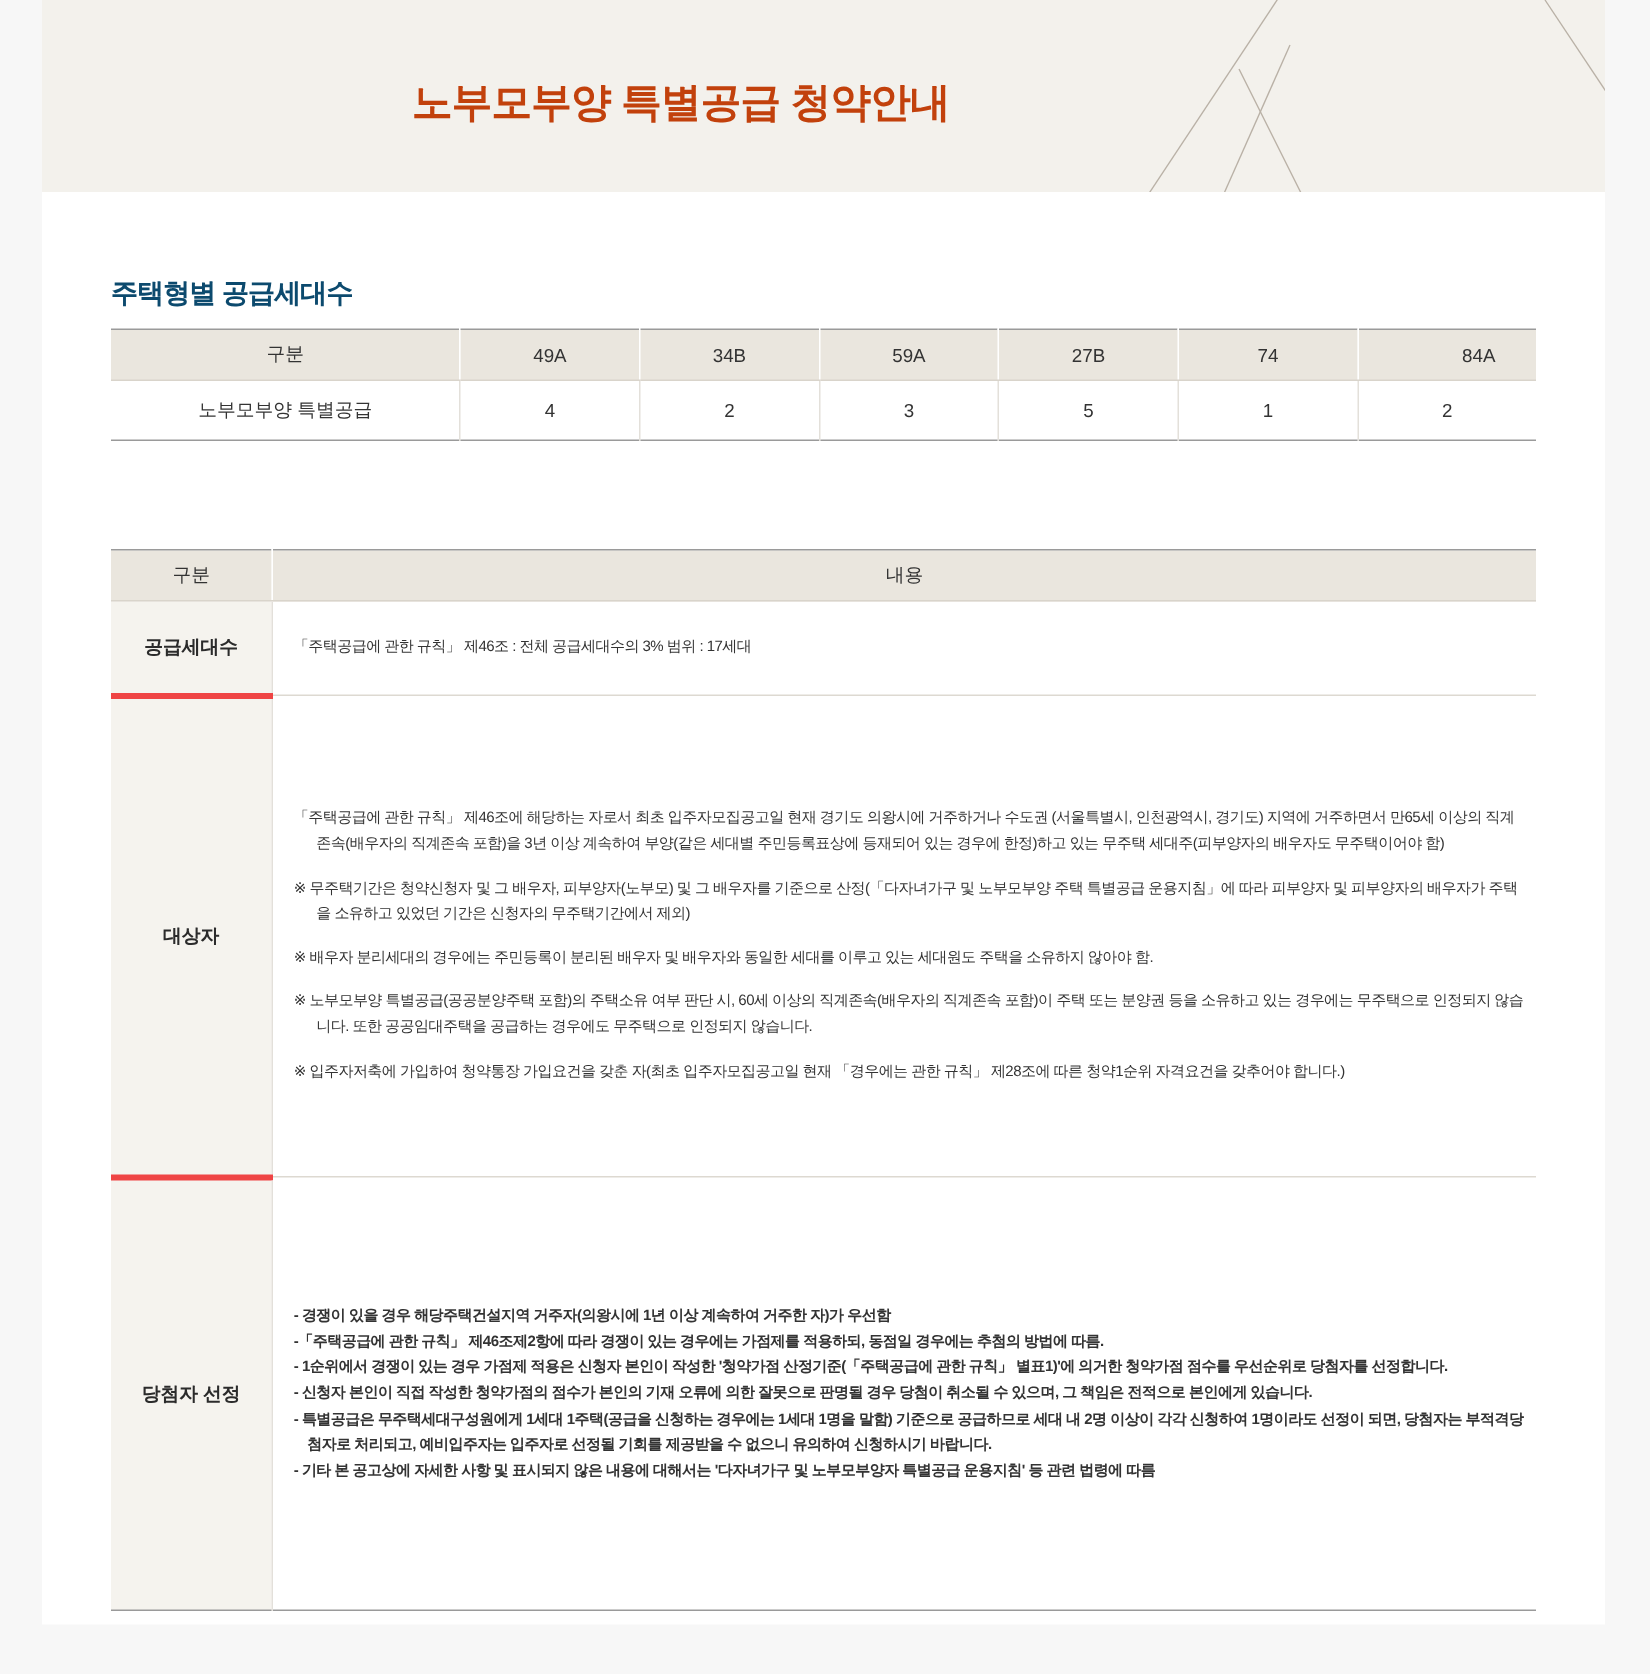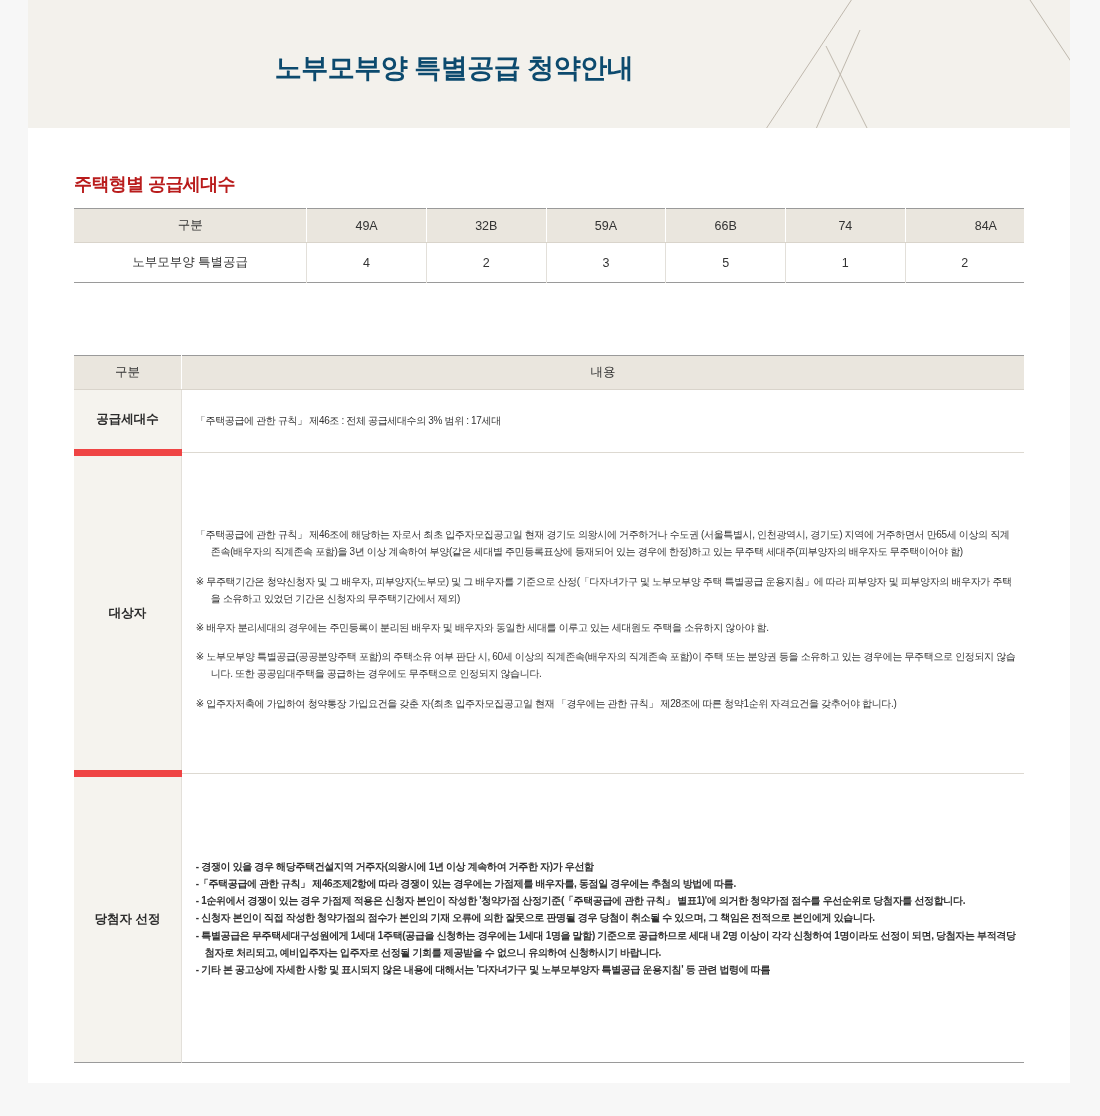--- a/index.html
+++ b/index.html
@@ -34,21 +34,21 @@
   }
   .banner-title {
     position: absolute;
     left: 0;
     right: 0;
     top: 50px;
     text-align: center;
     font-size: 27px;
     font-weight: bold;
     letter-spacing: -0.5px;
-    color: #0c4a6e;
+    color: #c2410c;
     padding-right: 190px;
     box-sizing: border-box;
   }
   .banner-lines {
     position: absolute;
     right: 0;
     top: 0;
     width: 340px;
     height: 128px;
     pointer-events: none;
@@ -58,23 +58,23 @@
   .content {
     padding: 0 46px;
   }
 
   .section {
     padding-top: 44px;
   }
   .section-title {
     font-size: 18px;
     font-weight: bold;
-    color: #b91c1c;
+    color: #0c4a6e;
     letter-spacing: -0.6px;
-    margin: 0 0 12px 0;
+    margin: 11px 0 12px 0;
   }
 
   table {
     width: 100%;
     border-collapse: collapse;
     table-layout: fixed;
   }
 
   
   .tbl-units {
@@ -121,21 +121,21 @@
     border-right: 1px solid #ffffff;
   }
   .tbl-elig td.label {
     background: #f5f3ee;
     text-align: center;
     vertical-align: middle;
     font-size: 12.5px;
     font-weight: bold;
     color: #2b2b2b;
     border-right: 1px solid #e3e0da;
-    border-bottom: 7px solid #ef4444;
+    border-bottom: 4px solid #ef4444;
   }
   .tbl-elig tr:last-child td { border-bottom: none; }
   .tbl-elig td.body {
     vertical-align: middle;
     font-size: 10px;
     line-height: 1.72;
     color: #333;
     padding: 10px 8px 10px 14px;
     border-bottom: 1px solid #ddd9d1;
     letter-spacing: -0.35px;
@@ -187,23 +187,23 @@
           <col style="width:12.6%">
           <col style="width:12.6%">
           <col style="width:12.6%">
           <col style="width:12.6%">
           <col style="width:12.5%">
         </colgroup>
         <thead>
           <tr>
             <th>구분</th>
             <th>49A</th>
-            <th>32B</th>
+            <th>34B</th>
             <th>59A</th>
-            <th>66B</th>
+            <th>27B</th>
             <th>74</th>
             <th>84A</th>
           </tr>
         </thead>
         <tbody>
           <tr>
             <td class="rowhead">노부모부양 특별공급</td>
             <td>4</td>
             <td>2</td>
             <td>3</td>
@@ -250,21 +250,21 @@
                 <p class="hang">※ 입주자저축에 가입하여 청약통장 가입요건을 갖춘 자(최초 입주자모집공고일 현재 「경우에는 관한 규칙」 제28조에 따른 청약1순위 자격요건을 갖추어야 합니다.)</p>
               </div>
             </td>
           </tr>
 
           <tr class="r-select">
             <td class="label">당첨자 선정</td>
             <td class="body">
               <div class="lines">
                 <p class="hang-dash">- 경쟁이 있을 경우 해당주택건설지역 거주자(의왕시에 1년 이상 계속하여 거주한 자)가 우선함</p>
-                <p class="hang-dash">-「주택공급에 관한 규칙」 제46조제2항에 따라 경쟁이 있는 경우에는 가점제를 배우자를, 동점일 경우에는 추첨의 방법에 따름.</p>
+                <p class="hang-dash">-「주택공급에 관한 규칙」 제46조제2항에 따라 경쟁이 있는 경우에는 가점제를 적용하되, 동점일 경우에는 추첨의 방법에 따름.</p>
                 <p class="hang-dash">- 1순위에서 경쟁이 있는 경우 가점제 적용은 신청자 본인이 작성한 '청약가점 산정기준(「주택공급에 관한 규칙」 별표1)'에 의거한 청약가점 점수를 우선순위로 당첨자를 선정합니다.</p>
                 <p class="hang-dash">- 신청자 본인이 직접 작성한 청약가점의 점수가 본인의 기재 오류에 의한 잘못으로 판명될 경우 당첨이 취소될 수 있으며, 그 책임은 전적으로 본인에게 있습니다.</p>
                 <p class="hang-dash">- 특별공급은 무주택세대구성원에게 1세대 1주택(공급을 신청하는 경우에는 1세대 1명을 말함) 기준으로 공급하므로 세대 내 2명 이상이 각각 신청하여 1명이라도 선정이 되면, 당첨자는 부적격당첨자로 처리되고, 예비입주자는 입주자로 선정될 기회를 제공받을 수 없으니 유의하여 신청하시기 바랍니다.</p>
                 <p class="hang-dash">- 기타 본 공고상에 자세한 사항 및 표시되지 않은 내용에 대해서는 '다자녀가구 및 노부모부양자 특별공급 운용지침' 등 관련 법령에 따름</p>
               </div>
             </td>
           </tr>
 
         </tbody>
       </table>

